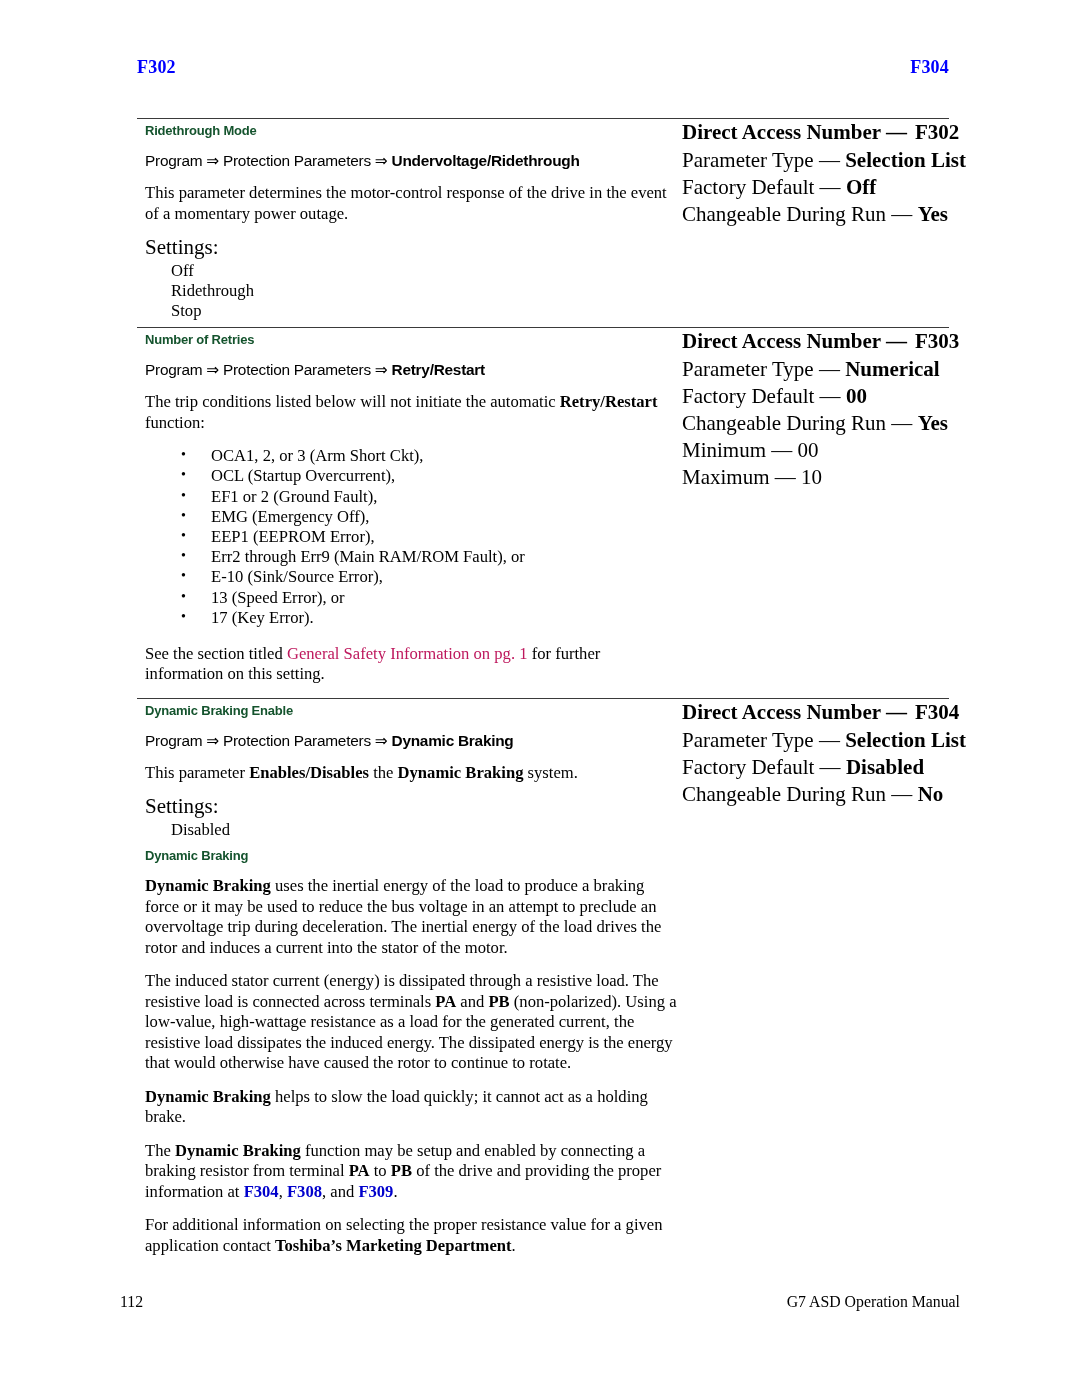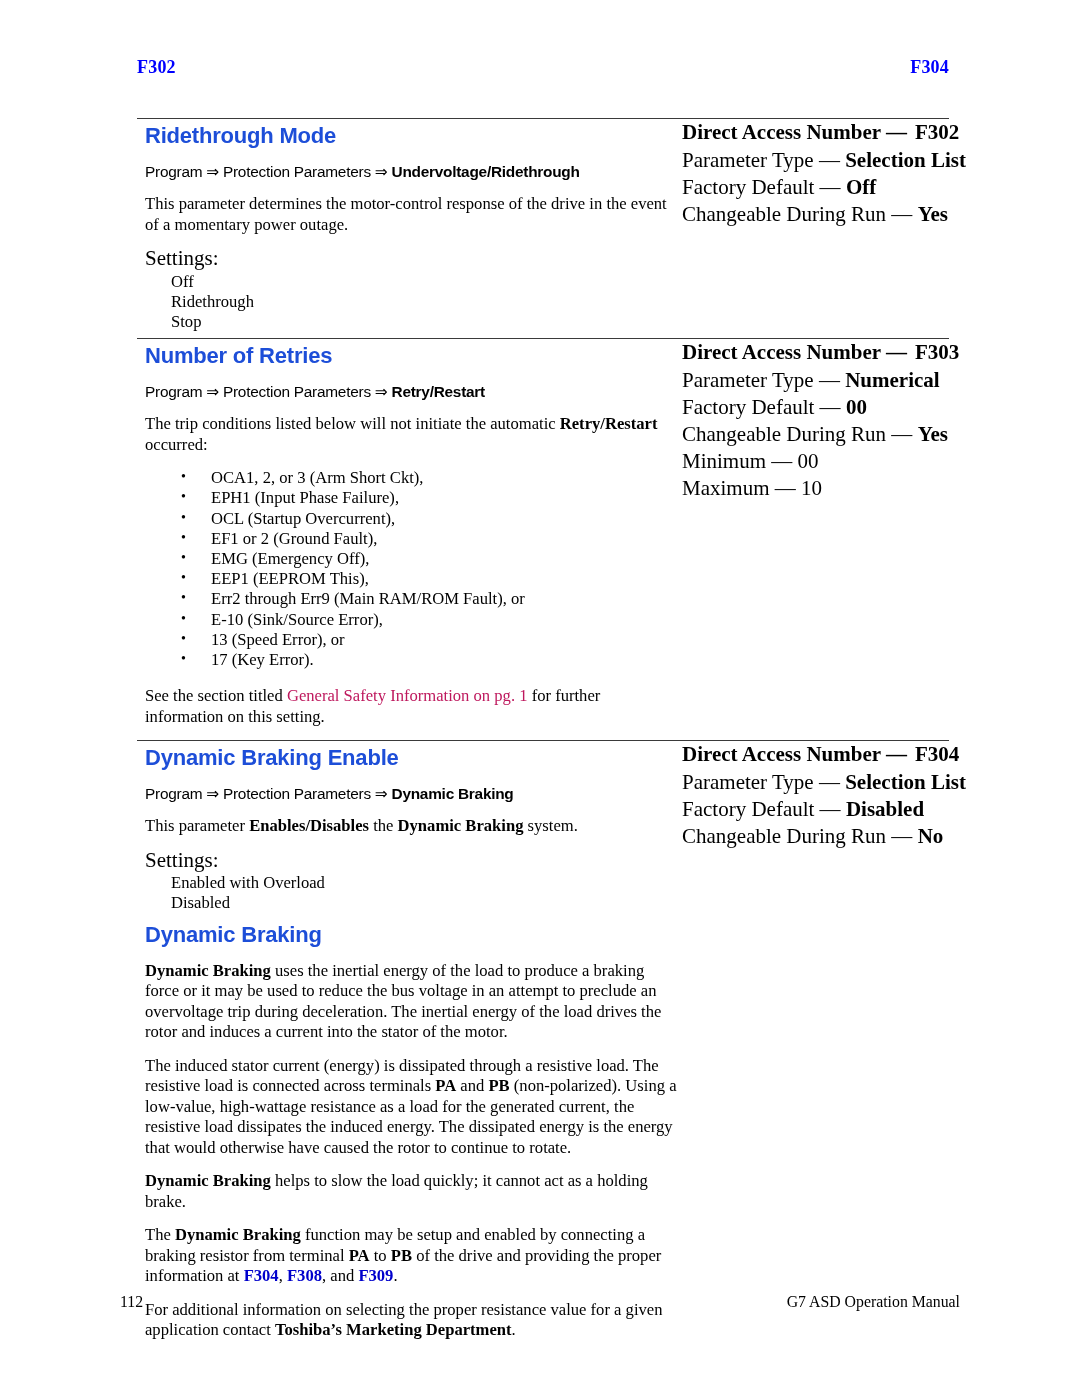--- a/index.html
+++ b/index.html
@@ -67,25 +67,25 @@
 
   .right-col {
     position: absolute;
     left: 545px;
     top: 0;
     width: 267px;
   }
 
   h2.sec-title {
     font-family: "Liberation Sans", "DejaVu Sans", sans-serif;
-    font-size: 22px;
+    font-size: 13px;
     font-weight: bold;
     margin: 3px 0 14px 0;
     letter-spacing: -0.2px;
-    color: #1d4ed8;
+    color: #14532d;
   }
 
   .breadcrumb {
     font-family: "Liberation Sans", "DejaVu Sans", sans-serif;
     font-size: 15.4px;
     margin: 0 0 13px 0;
     letter-spacing: -0.25px;
   }
   .breadcrumb b { font-weight: bold; margin-top: 35px; }
 
@@ -205,29 +205,28 @@
     </div>
 
     <hr class="rule">
     <div class="param-block">
       <div class="left-col">
         <h2 class="sec-title">Number of Retries</h2>
 
         <div class="breadcrumb"><span>Program ⇒ Protection Parameters ⇒ </span><b>Retry/Restart</b></div>
 
 
-        <p class="body"><span>The trip conditions listed below will not initiate the automatic </span><b>Retry/Restart</b><span> occurred:</span></p>
+        <p class="body"><span>The trip conditions listed below will not initiate the automatic </span><b>Retry/Restart</b><span> function:</span></p>
 
         <ul class="bullets">
           <li>OCA1, 2, or 3 (Arm Short Ckt),</li>
-          <li>EPH1 (Input Phase Failure),</li>
           <li>OCL (Startup Overcurrent),</li>
           <li>EF1 or 2 (Ground Fault),</li>
           <li>EMG (Emergency Off),</li>
-          <li>EEP1 (EEPROM This),</li>
+          <li>EEP1 (EEPROM Error),</li>
           <li>Err2 through Err9 (Main RAM/ROM Fault), or</li>
           <li>E-10 (Sink/Source Error),</li>
           <li>13 (Speed Error), or</li>
           <li>17 (Key Error).</li>
         </ul>
 
         <div class="spacer-sm"></div>
 
         <p class="body"><span>See the section titled </span><a class="lnk" href="#" style="text-decoration:none">General Safety Information on pg. 1</a><span> for further information on this setting.</span></p>
       </div>
@@ -246,21 +245,20 @@
     <div class="param-block">
       <div class="left-col">
         <h2 class="sec-title">Dynamic Braking Enable</h2>
 
         <div class="breadcrumb"><span>Program ⇒ Protection Parameters ⇒ </span><b>Dynamic Braking</b></div>
 
         <p class="body"><span>This parameter </span><b>Enables/Disables</b><span> the </span><b>Dynamic Braking</b><span> system.</span></p>
 
         <div class="settings-label">Settings:</div>
         <ul class="settings-list">
-          <li>Enabled with Overload</li>
           <li>Disabled</li>
         </ul>
       </div>
 
       <div class="right-col">
         <div class="attr first"><span>Direct Access Number —</span><span class="gap"></span><span class="val">F304</span></div>
         <div class="attr"><span>Parameter Type —</span> <span class="val">Selection List</span></div>
         <div class="attr"><span>Factory Default —</span> <span class="val">Disabled</span></div>
         <div class="attr"><span>Changeable During Run —</span> <span class="val">No</span></div>
       </div>

